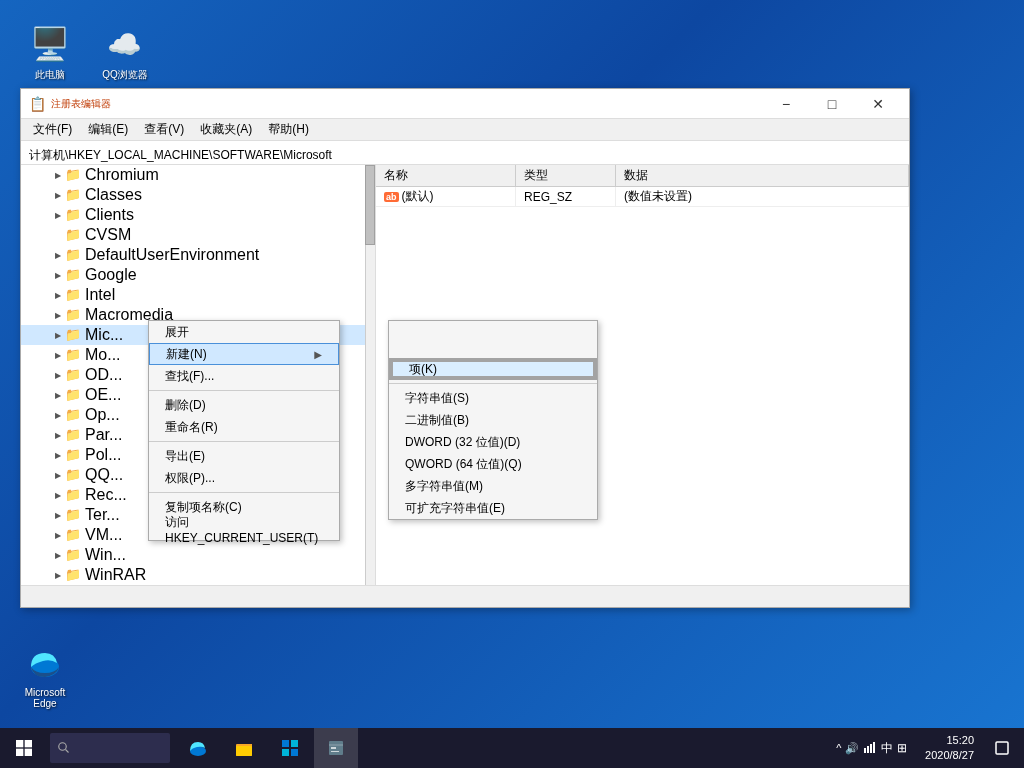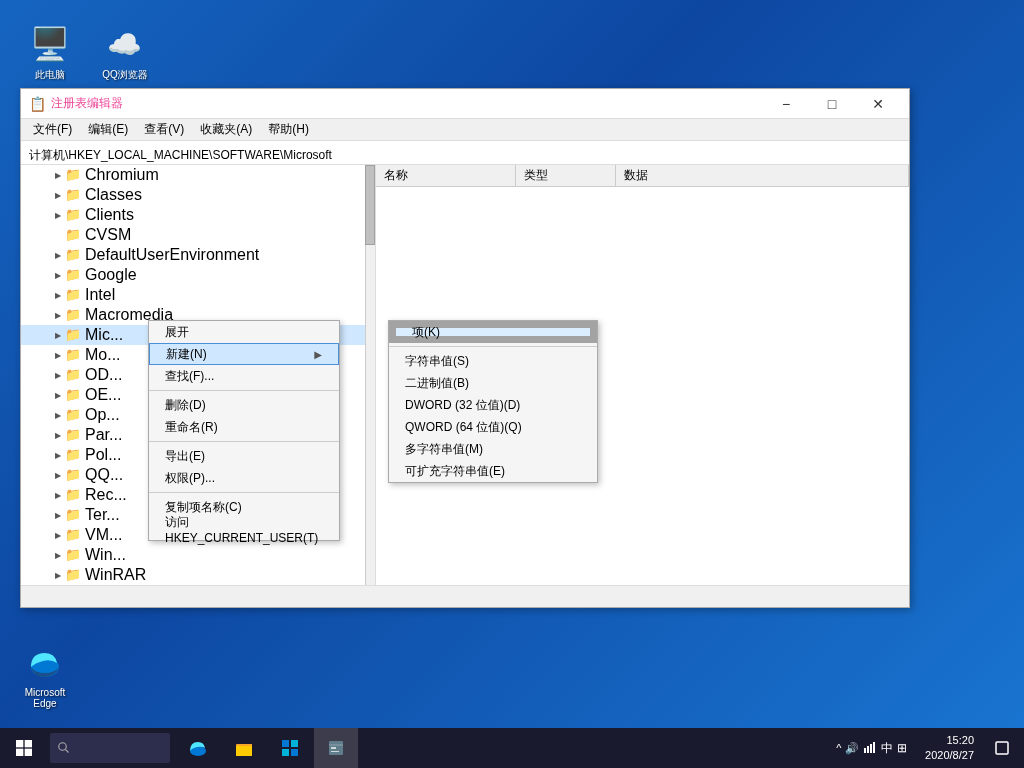--- a/index.html
+++ b/index.html
@@ -167,22 +167,22 @@
       border-bottom: 1px solid #ddd;
       user-select: none;
     }
     .title-bar-icon {
       width: 16px;
       height: 16px;
       margin-right: 6px;
       font-size: 14px;
     }
     .title-bar-text {
-      font-size: 12px;
-      color: #ec4899;
+      font-size: 10px;
+      color: #c2410c;
       flex: 1;
     }
     .title-bar-controls {
       display: flex;
       gap: 0;
     }
     .title-btn {
       width: 46px;
       height: 30px;
       display: flex;
@@ -396,21 +396,22 @@
       height: 22px;
       display: flex;
       align-items: center;
       padding: 0 16px;
       font-size: 12px;
       color: #000;
       cursor: pointer;
     }
     .sub-item.first-item {
       background: #daeeff;
-      border: 7px solid #a3a3a3;
+      border: 4px solid #a3a3a3;
+      margin-top: 37px;
     }
     .sub-separator {
       height: 1px;
       background: #ccc;
       margin: 3px 0;
     }
 
     
     .status-bar {
       height: 22px;
@@ -590,20 +591,28 @@
       </div>
 
       <div class="right-panel">
 
         <div class="table-header">
           <div class="table-col col-name">名称</div>
           <div class="table-col col-type">类型</div>
           <div class="table-col col-data">数据</div>
         </div>
 
+        <div class="table-row">
+          <div class="table-cell cell-name">
+            <span class="ab-badge">ab</span>
+            <span>(默认)</span>
+          </div>
+          <div class="table-cell cell-type">REG_SZ</div>
+          <div class="table-cell cell-data">(数值未设置)</div>
+        </div>
       </div>
     </div>
 
     <div class="status-bar">
       <span></span>
     </div>
   </div>
 
   <div class="context-menu">
     <div class="ctx-item">展开</div>

